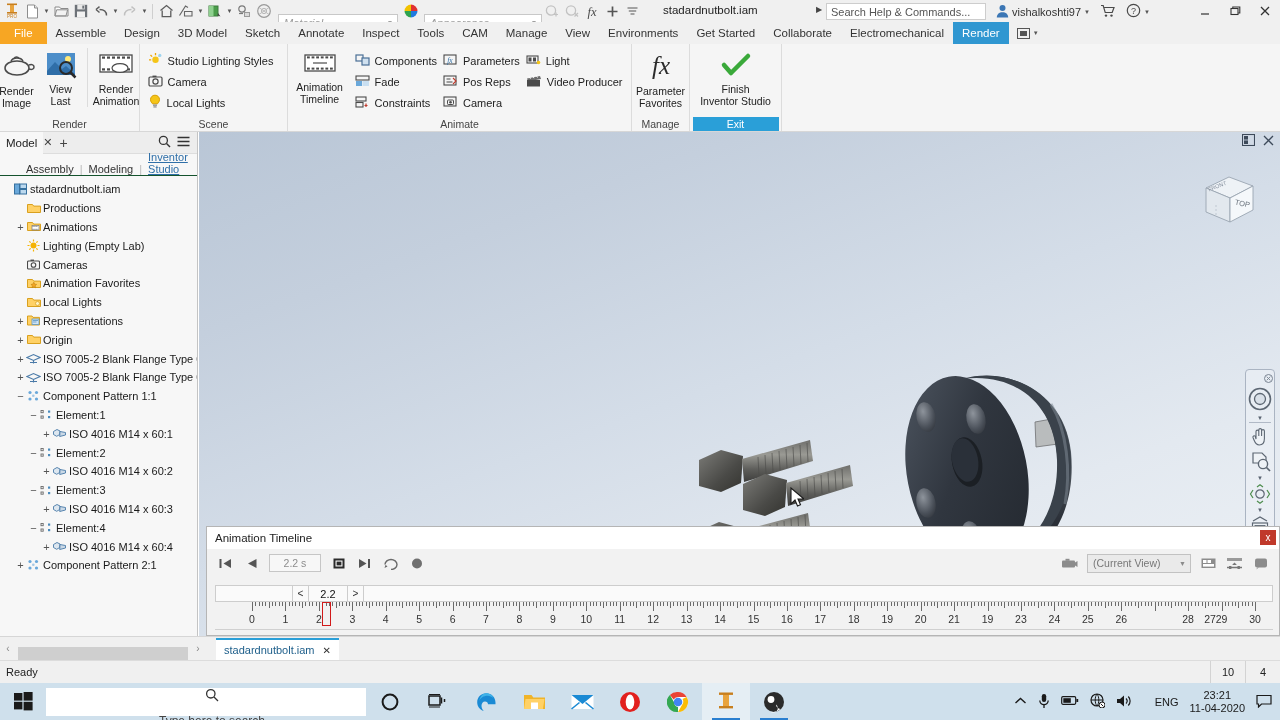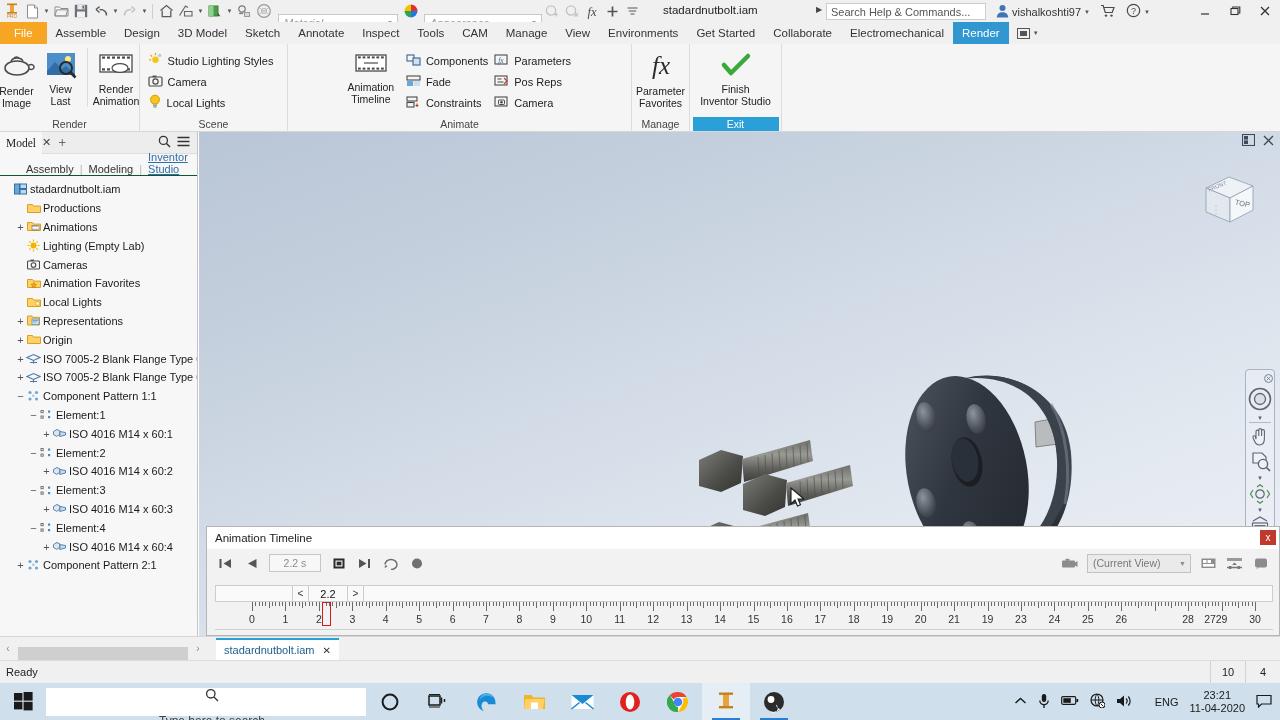--- a/index.html
+++ b/index.html
@@ -75,21 +75,21 @@
   .smallbtn .lbl { font-size: 11px; color: #222; white-space: nowrap; }
   .exit-tab { background: #2a9fd8; color: #fff; font-size: 10.5px; width: 86px;
     text-align: center; line-height: 14px; height: 14px; }
 
   
   .browser {
     position: absolute; top: 132px; left: 0; width: 198px; height: 530px;
     background: #f7f7f7; border-right: 1px solid #c4c4c4;
   }
   .browser-head { height: 22px; display: flex; align-items: center; background: #ededed;
-    border-bottom: 1px solid #ddd; font-family: Liberation Serif, serif; }
+    border-bottom: 1px solid #ddd; }
   .browser-tab { padding: 0 6px; font-size: 11.5px; color: #222; display:flex; align-items:center; height:22px;
     background:#f7f7f7; }
   .browser-tools { margin-left: auto; display: flex; align-items: center; gap: 6px; padding-right: 7px; }
   .sub-tabs { height: 22px; display: flex; align-items: flex-end; font-size: 11px;
     padding-left: 20px; gap: 0; border-bottom: 1px solid #14532d; }
   .sub-tab { padding: 0 6px; color: #333; }
   .sub-tab.sel { color: #2f6fa8; text-decoration: underline; }
   .sub-div { color: #b9b9b9; }
   .tree { padding-top: 4px; font-size: 11px; color: #1a1a1a; }
   .trow { height: 18.8px; display: flex; align-items: center; white-space: nowrap; }
@@ -573,20 +573,43 @@
               <svg width="15" height="14" viewBox="0 0 15 14">
                   <rect x="1" y="2" width="12" height="9" fill="none" stroke="#4a4a4a" stroke-width="1.1"></rect>
                   <rect x="4.5" y="5" width="6" height="4.5" rx="0.8" fill="none" stroke="#4a4a4a" stroke-width="1"></rect>
                   <circle cx="7.5" cy="7.3" r="1.3" fill="#4a4a4a"></circle>
                 </svg>
             </span>
             <span class="lbl">Camera</span>
           </div>
         </div>
 
+        <div class="smallcol">
+          <div class="smallbtn">
+            <span>
+              <svg width="15" height="14" viewBox="0 0 15 14">
+                  <rect x="1" y="3" width="11" height="7" fill="none" stroke="#4a4a4a" stroke-width="1.1"></rect>
+                  <rect x="2.5" y="4.5" width="3" height="4" fill="#4a4a4a"></rect>
+                  <rect x="7" y="4.5" width="3" height="4" fill="#4a4a4a"></rect>
+                  <circle cx="12.5" cy="9.5" r="1.8" fill="#f5c518"></circle>
+                </svg>
+            </span>
+            <span class="lbl">Light</span>
+          </div>
+          <div class="smallbtn">
+            <span>
+              <svg width="16" height="14" viewBox="0 0 16 14">
+                  <path d="M1 4.5l13-2.5 1 3-13 2.5z" fill="#6a6a6a"></path>
+                  <rect x="1" y="6" width="13" height="6.5" fill="#4a4a4a"></rect>
+                  <path d="M3 2.2l1.5 2.6M6.5 1.6L8 4.2M10 1l1.5 2.6" stroke="#fff" stroke-width="0.9"></path>
+                </svg>
+            </span>
+            <span class="lbl">Video Producer</span>
+          </div>
+        </div>
       </div>
       <div class="rgroup-title">Animate</div>
     </div>
 
     <div class="rgroup" style="width:58px;">
       <div class="rgroup-body">
         <div class="bigbtn wide">
           <span>
             <svg width="42" height="30" viewBox="0 0 42 30">
                 <text x="21" y="23" font-size="25" font-style="italic" fill="#2b2b2b" text-anchor="middle" font-family="Liberation Serif">fx</text>

